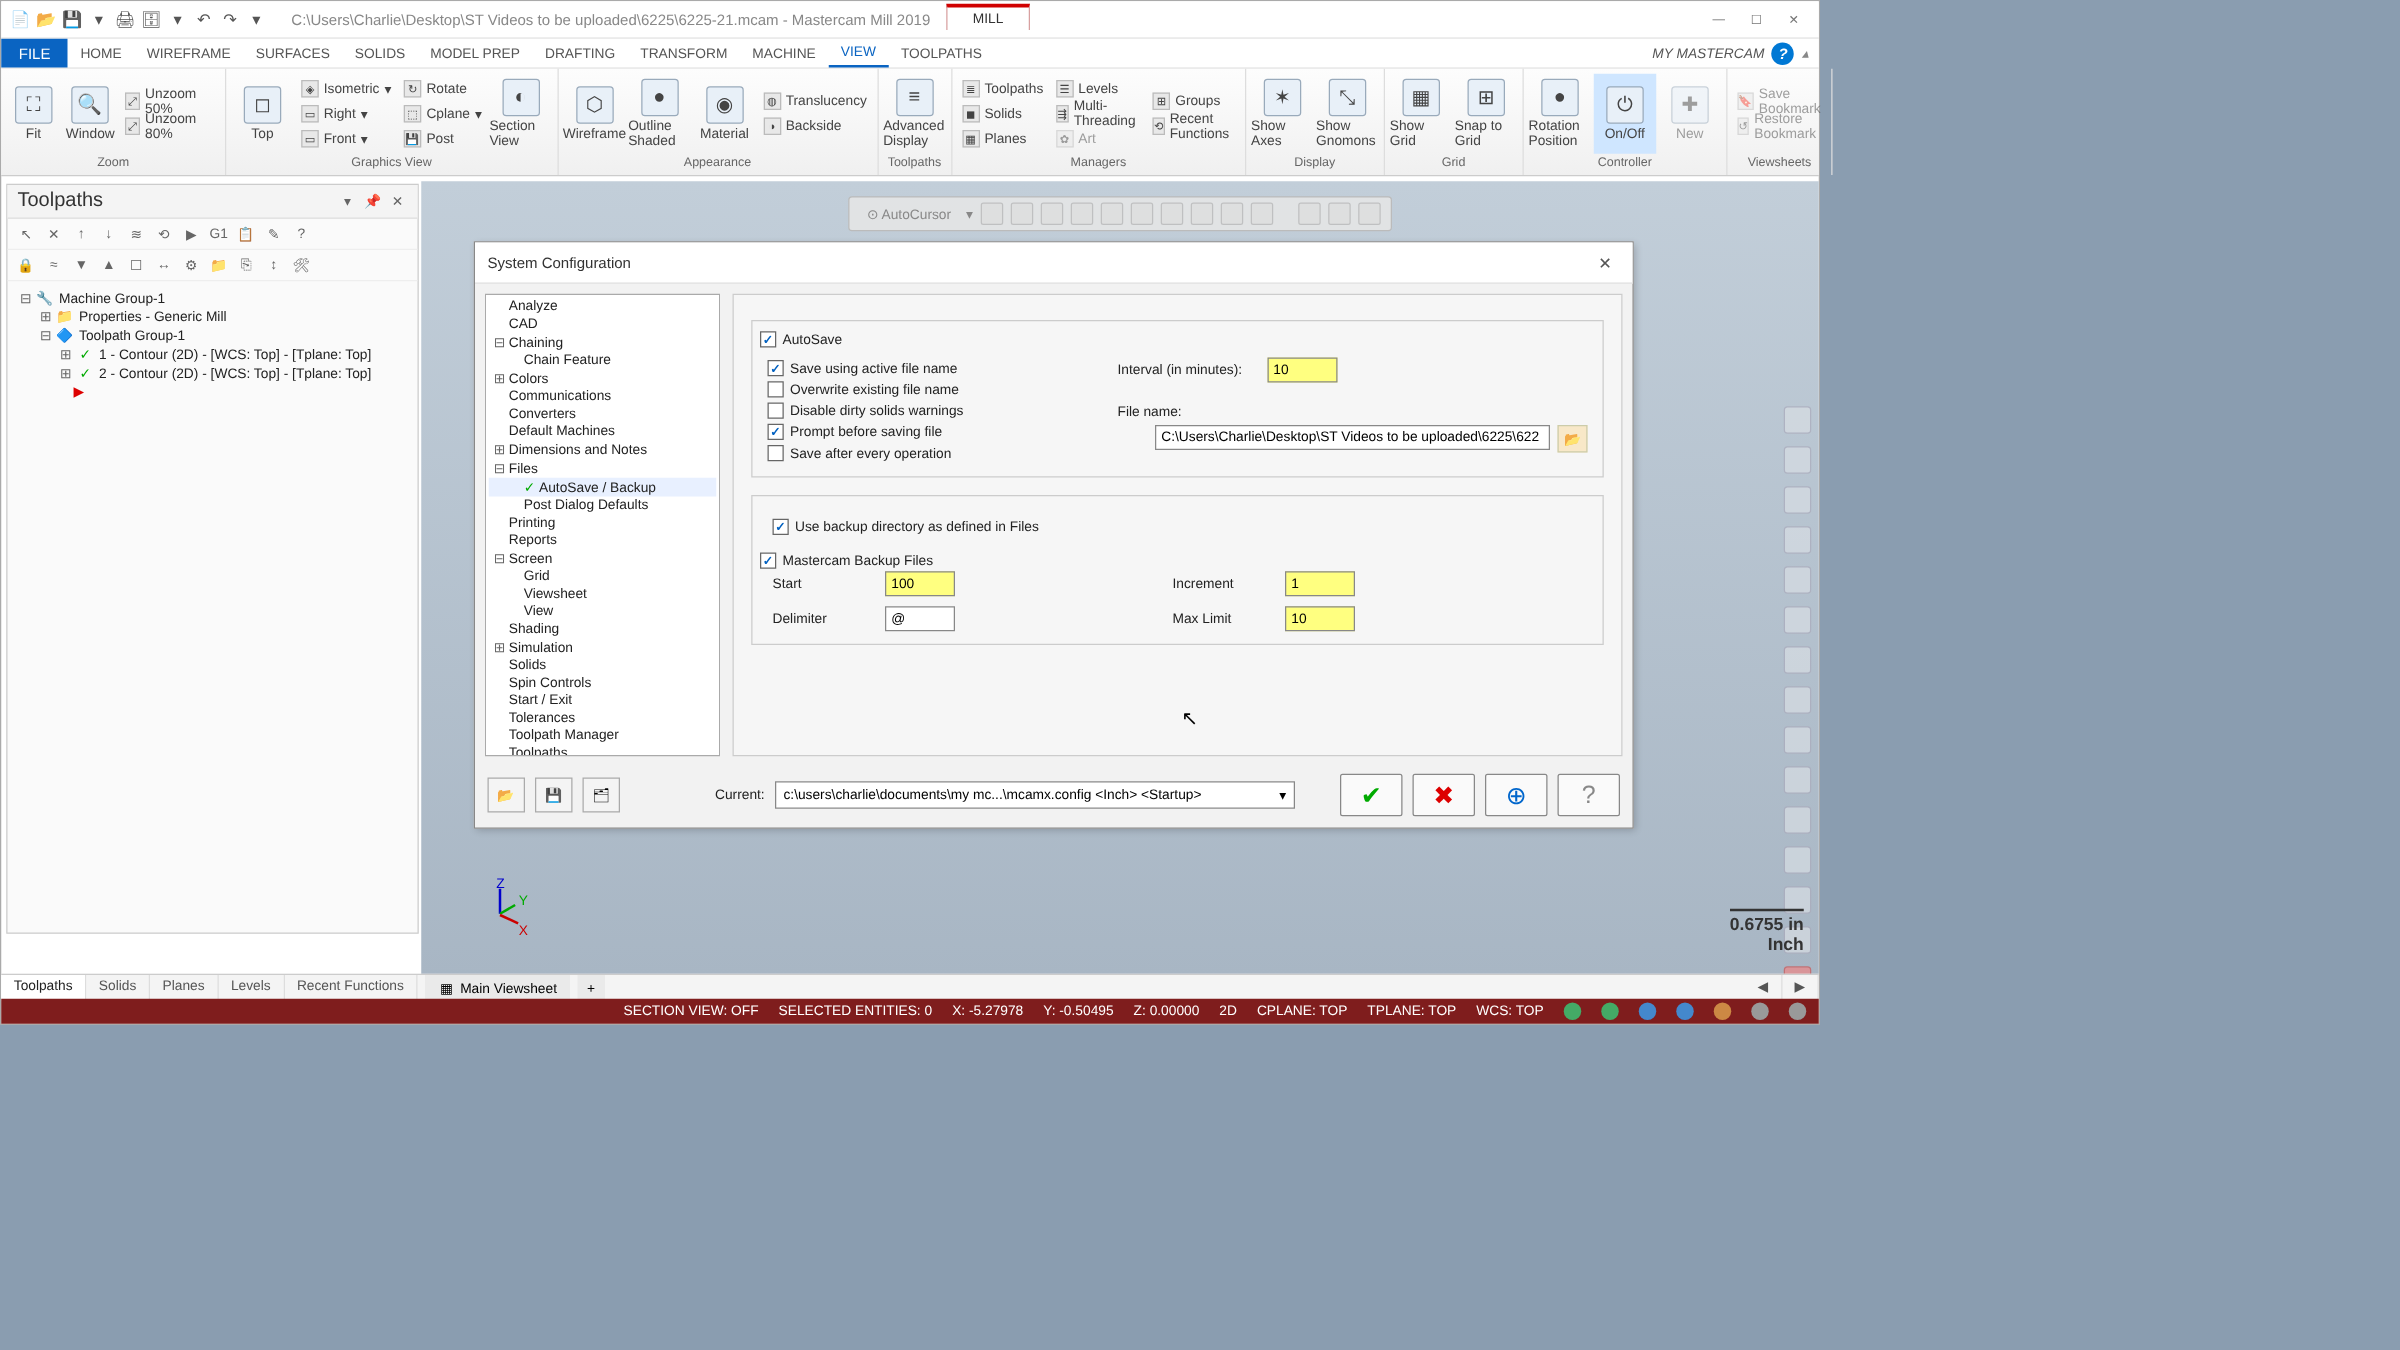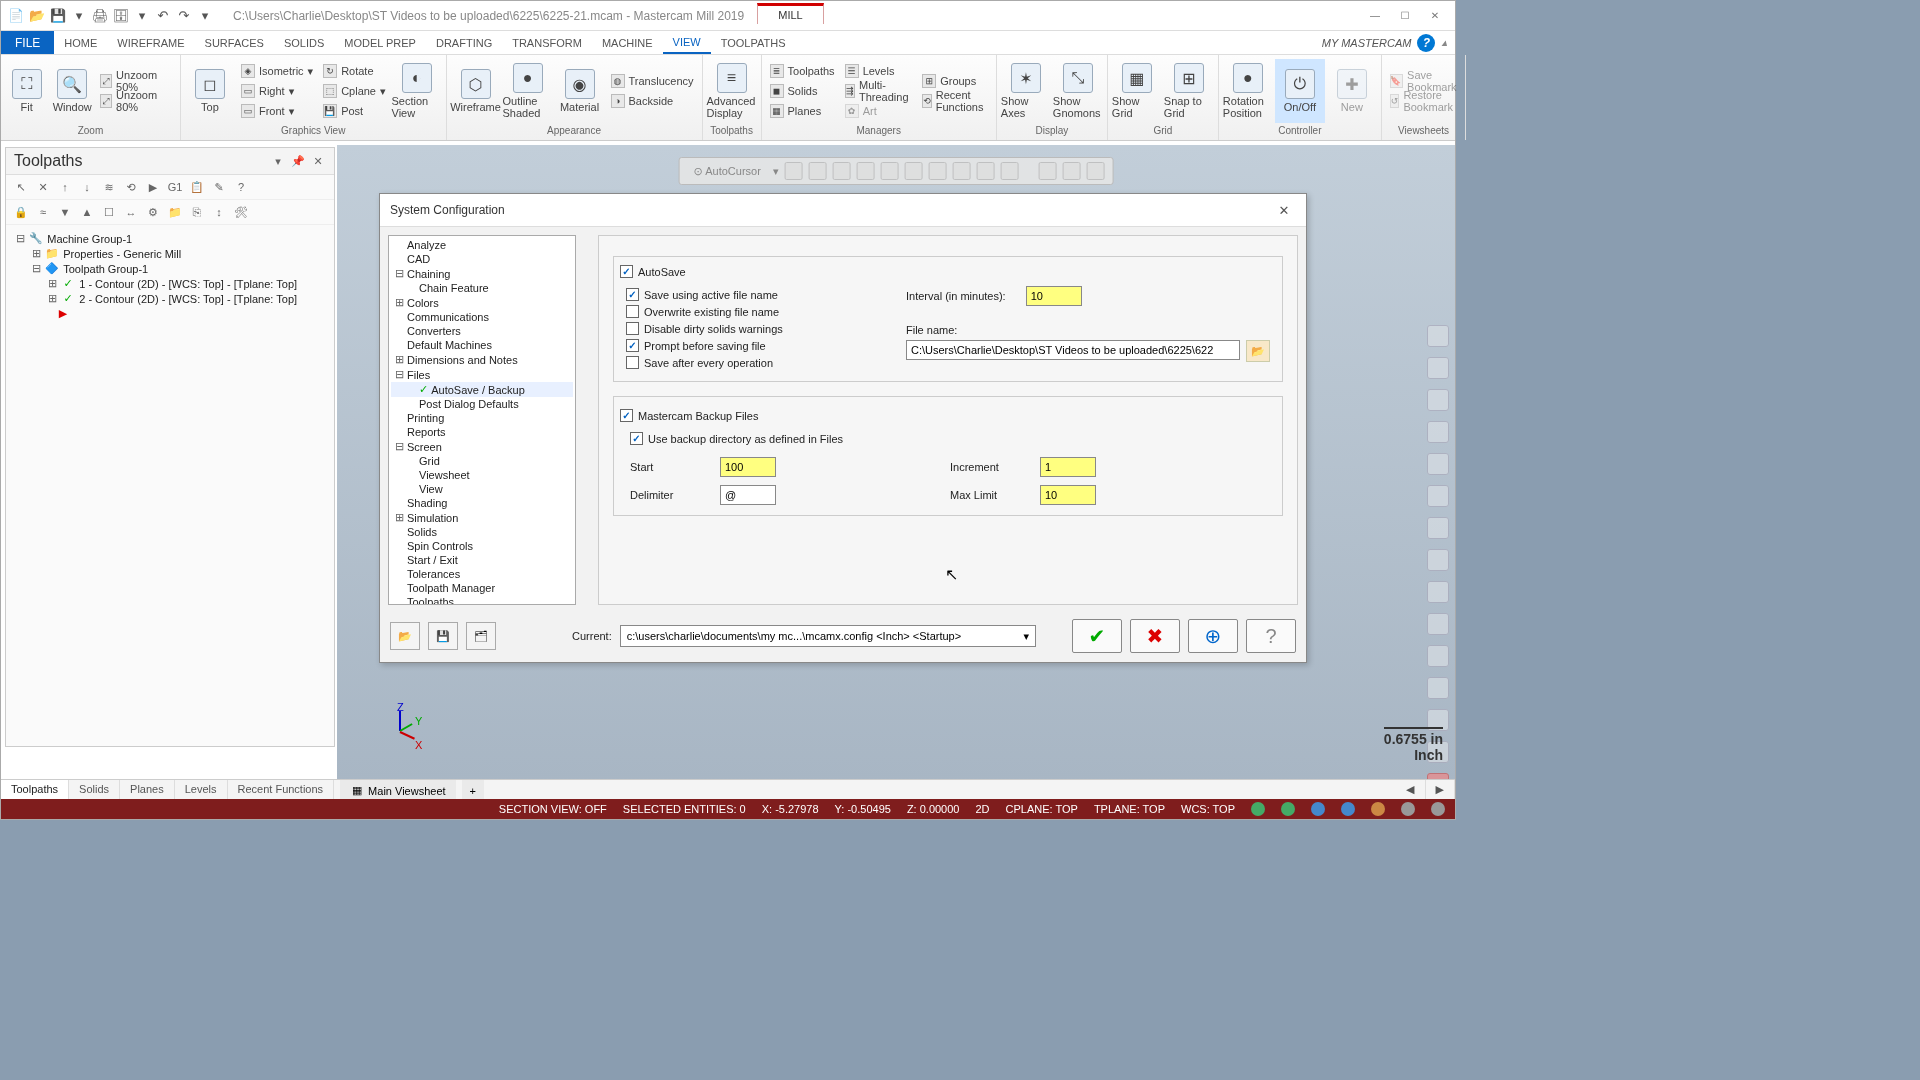--- a/index.html
+++ b/index.html
@@ -58,21 +58,21 @@
 
 
 .right-gutter { position: absolute; right: 4px; top: 180px; width: 26px; display: flex; flex-direction: column; gap: 10px; align-items: center;}
 .gutter-btn { width: 22px; height: 22px; background: #d8dee4; border: 1px solid #aab; border-radius: 3px; opacity: 0.7;}
 
 
 .dialog { position: absolute; left: 378px; top: 192px; width: 928px; height: 470px; background: #f2f2f2; border: 1px solid #888; box-shadow: 2px 2px 6px rgba(0,0,0,0.2);}
 .dlg-title { background: #fff; padding: 6px 10px; border-bottom: 1px solid #ddd; display: flex; align-items: center;}
 .dlg-title span { flex: 1; color: #333; font-size: 12px;}
 .dlg-close { width: 24px; height: 20px; display:flex;align-items:center;justify-content:center; color:#555; font-size:13px;}
-.dlg-body { display: flex; padding: 8px; gap: 22px; height: 386px;}
+.dlg-body { display: flex; padding: 8px; gap: 10px; height: 386px;}
 .cfg-tree { width: 188px; background: #fff; border: 1px solid #aaa; overflow-y: auto; padding: 2px;}
 .cfg-tree-row { padding: 1px 4px; color: #222; white-space: nowrap; display:flex; align-items:center;}
 .cfg-tree-row.sel { background: #e8f0ff;}
 .cfg-expand { width:12px; color:#666; display:inline-block;}
 .cfg-check { color:#0a0; margin-right:3px;}
 .cfg-panel { flex: 1; border: 1px solid #ccc; background: #f6f6f6; padding: 20px 14px; position: relative;}
 .grp { border: 1px solid #ccc; padding: 10px 12px; margin-bottom: 14px; background:#f6f6f6; position:relative;}
 .chk-row { display: flex; align-items: center; gap: 5px; padding: 2px 0;}
 .chk { width: 13px; height: 13px; border: 1px solid #666; background: #fff; display:inline-flex;align-items:center;justify-content:center; font-size:10px; color:#0060c0;}
 .chk.checked::after { content:"✓"; color:#0060c0; font-weight:bold;}
@@ -621,34 +621,34 @@
                   <span class="field-lbl">Save after every operation</span>
                 </div>
             </div>
             <div style="flex:1">
               <div style="display:flex;align-items:center;gap:20px;margin-bottom:18px">
                 <span class="field-lbl">Interval (in minutes):</span>
                 <input class="num-in" value="10" style="">
               </div>
               <div class="field-lbl" style="margin-bottom:4px">File name:</div>
               <div style="display:flex;gap:6px">
-                <input class="txt-in" style="flex: 1 1 0%;" value="C:\Users\Charlie\Desktop\ST Videos to be uploaded\6225\622">
+                <input class="txt-in" style="flex: 1 1 0%; margin-left: 30px;" value="C:\Users\Charlie\Desktop\ST Videos to be uploaded\6225\622">
                 <div class="browse-btn">📂</div>
               </div>
             </div>
           </div>
         </div>
         <div class="grp">
+          <div class="chk-row" style="margin:6px 0 10px 4px">
+              <span class="chk checked"></span>
+              <span class="field-lbl">Use backup directory as defined in Files</span>
+            </div>
           <div class="chk-row" style="margin-left:-6px">
               <span class="chk checked"></span>
               <span class="field-lbl">Mastercam Backup Files</span>
-            </div>
-          <div class="chk-row" style="margin:6px 0 10px 4px">
-              <span class="chk checked"></span>
-              <span class="field-lbl">Use backup directory as defined in Files</span>
             </div>
           <div style="display:grid;grid-template-columns:70px 70px 120px 70px 70px;gap:8px 20px;align-items:center;margin-left:4px">
             <span class="field-lbl">Start</span>
             <input class="num-in" value="100" style="">
             <span></span>
             <span class="field-lbl">Increment</span>
             <input class="num-in" value="1" style="">
             <span class="field-lbl">Delimiter</span>
             <input class="txt-in" style="width: 56px;" value="@">
             <span></span>

